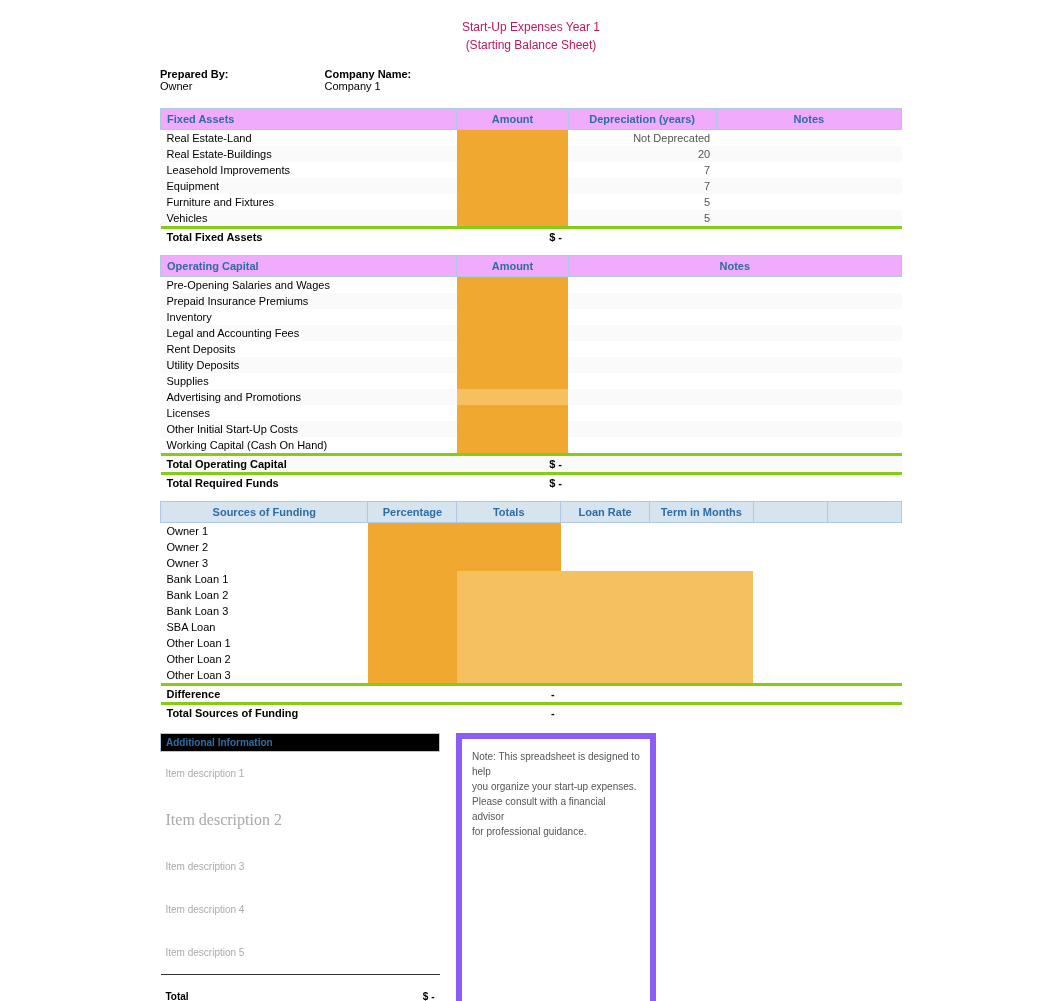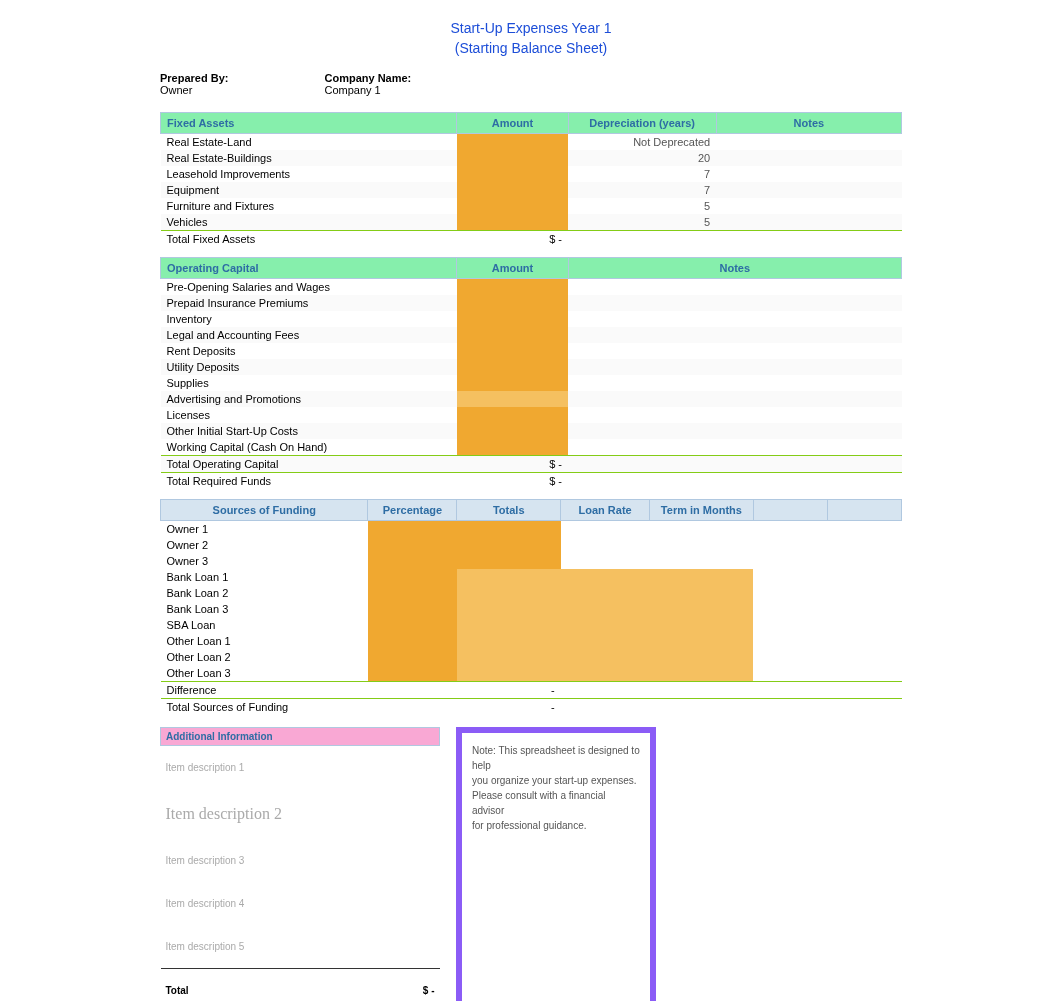--- a/index.html
+++ b/index.html
@@ -9,41 +9,41 @@
       background: #fff;
       color: #000;
       width: 1062px;
       min-height: 1001px;
     }
     .page-container {
       padding: 20px 160px;
     }
     .page-title {
       text-align: center;
-      font-size: 14px;
+      font-size: 12px;
       font-weight: normal;
       margin-bottom: 4px;
-      color: #1d4ed8;
+      color: #be185d;
     }
     .meta-row {
       display: flex;
       gap: 96px;
       margin-bottom: 16px;
     }
     .meta-label { font-weight: bold; }
     .meta-value { font-weight: normal; }
 
     
     .section-table {
       width: 100%;
       border-collapse: collapse;
       margin-bottom: 10px;
     }
     .section-table th {
-      background: #86efac;
+      background: #f0abfc;
       color: #2e6da4;
       font-weight: bold;
       padding: 4px 6px;
       text-align: center;
       border: 1px solid #b0c8e0;
       font-size: 11px;
     }
     .section-table th.left-align {
       text-align: left;
     }
@@ -73,22 +73,22 @@
     
     .orange-fill {
       background: #f0a830 !important;
       min-width: 80px;
     }
     .light-orange-fill {
       background: #f5c060 !important;
     }
 
     .total-row td {
-      font-weight: normal;
-      border-top: 1px solid #84cc16;
+      font-weight: bold;
+      border-top: 3px solid #84cc16;
     }
     .funding-table {
       width: 100%;
       border-collapse: collapse;
     }
     .funding-table th {
       background: #d6e4f0;
       color: #2e6da4;
       font-weight: bold;
       padding: 4px 6px;
@@ -425,21 +425,21 @@
     </tbody>
   </table>
 
   
   <div class="bottom-sections" style="margin-top:12px;">
 
     <div class="bottom-left">
       <table class="small-table">
         <thead>
           <tr>
-            <th colspan="2" style="background:#f9a8d4;color:#2e6da4;text-align:left;padding:3px 5px;font-size:10px;border:1px solid #b0c8e0;">Additional Information</th>
+            <th colspan="2" style="background:#000000;color:#2e6da4;text-align:left;padding:3px 5px;font-size:10px;border:1px solid #b0c8e0;">Additional Information</th>
           </tr>
         </thead>
         <tbody>
           <tr>
             <td style="font-size:10px;color:#aaa;">Item description 1</td>
             <td style="font-size:10px;color:#aaa;"></td>
           </tr>
           <tr>
             <td style="font-size:16px;color:#aaa;font-family:Liberation Serif, serif;">Item description 2</td>
             <td style="font-size:10px;color:#aaa;"></td>

